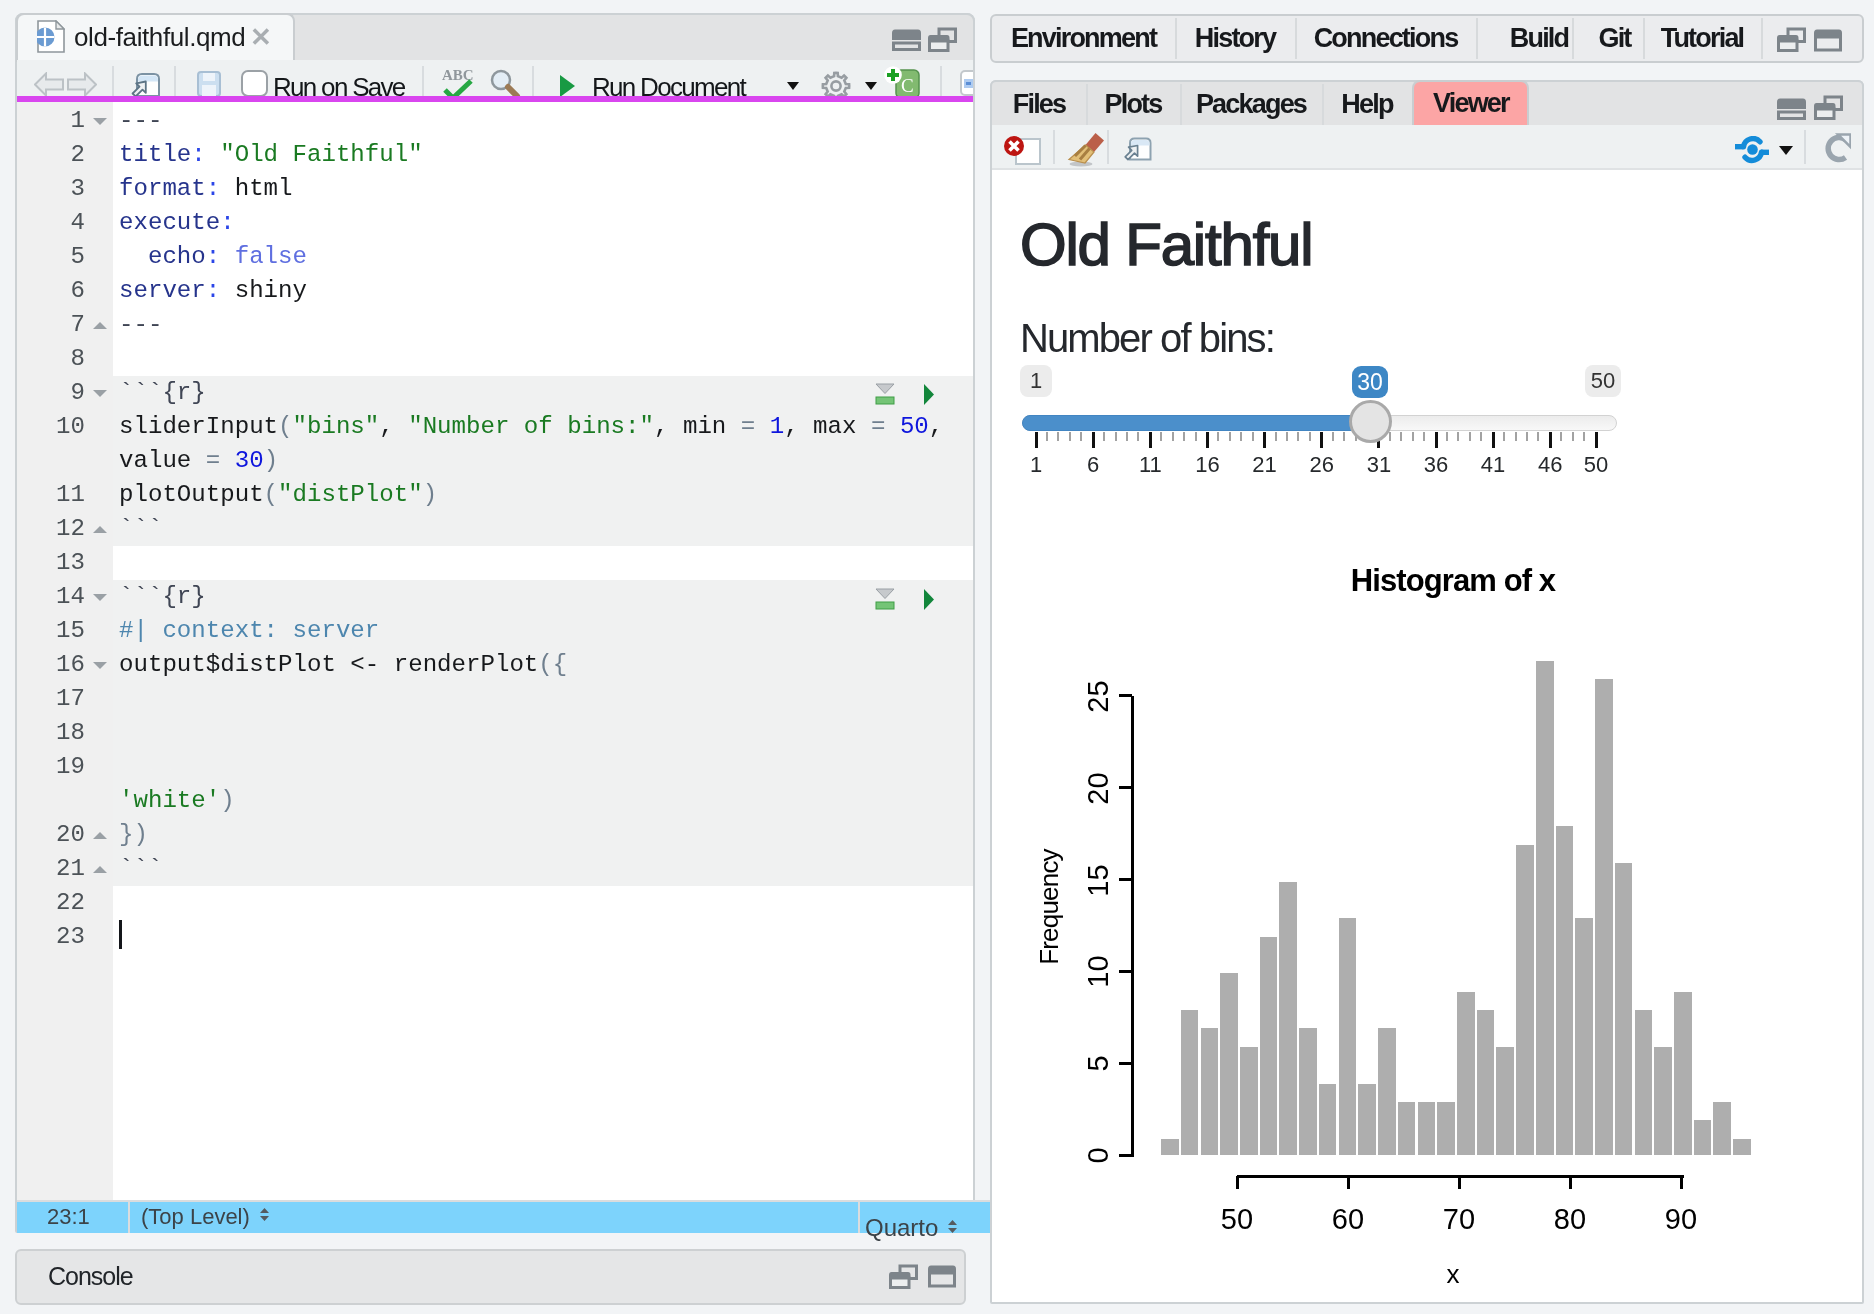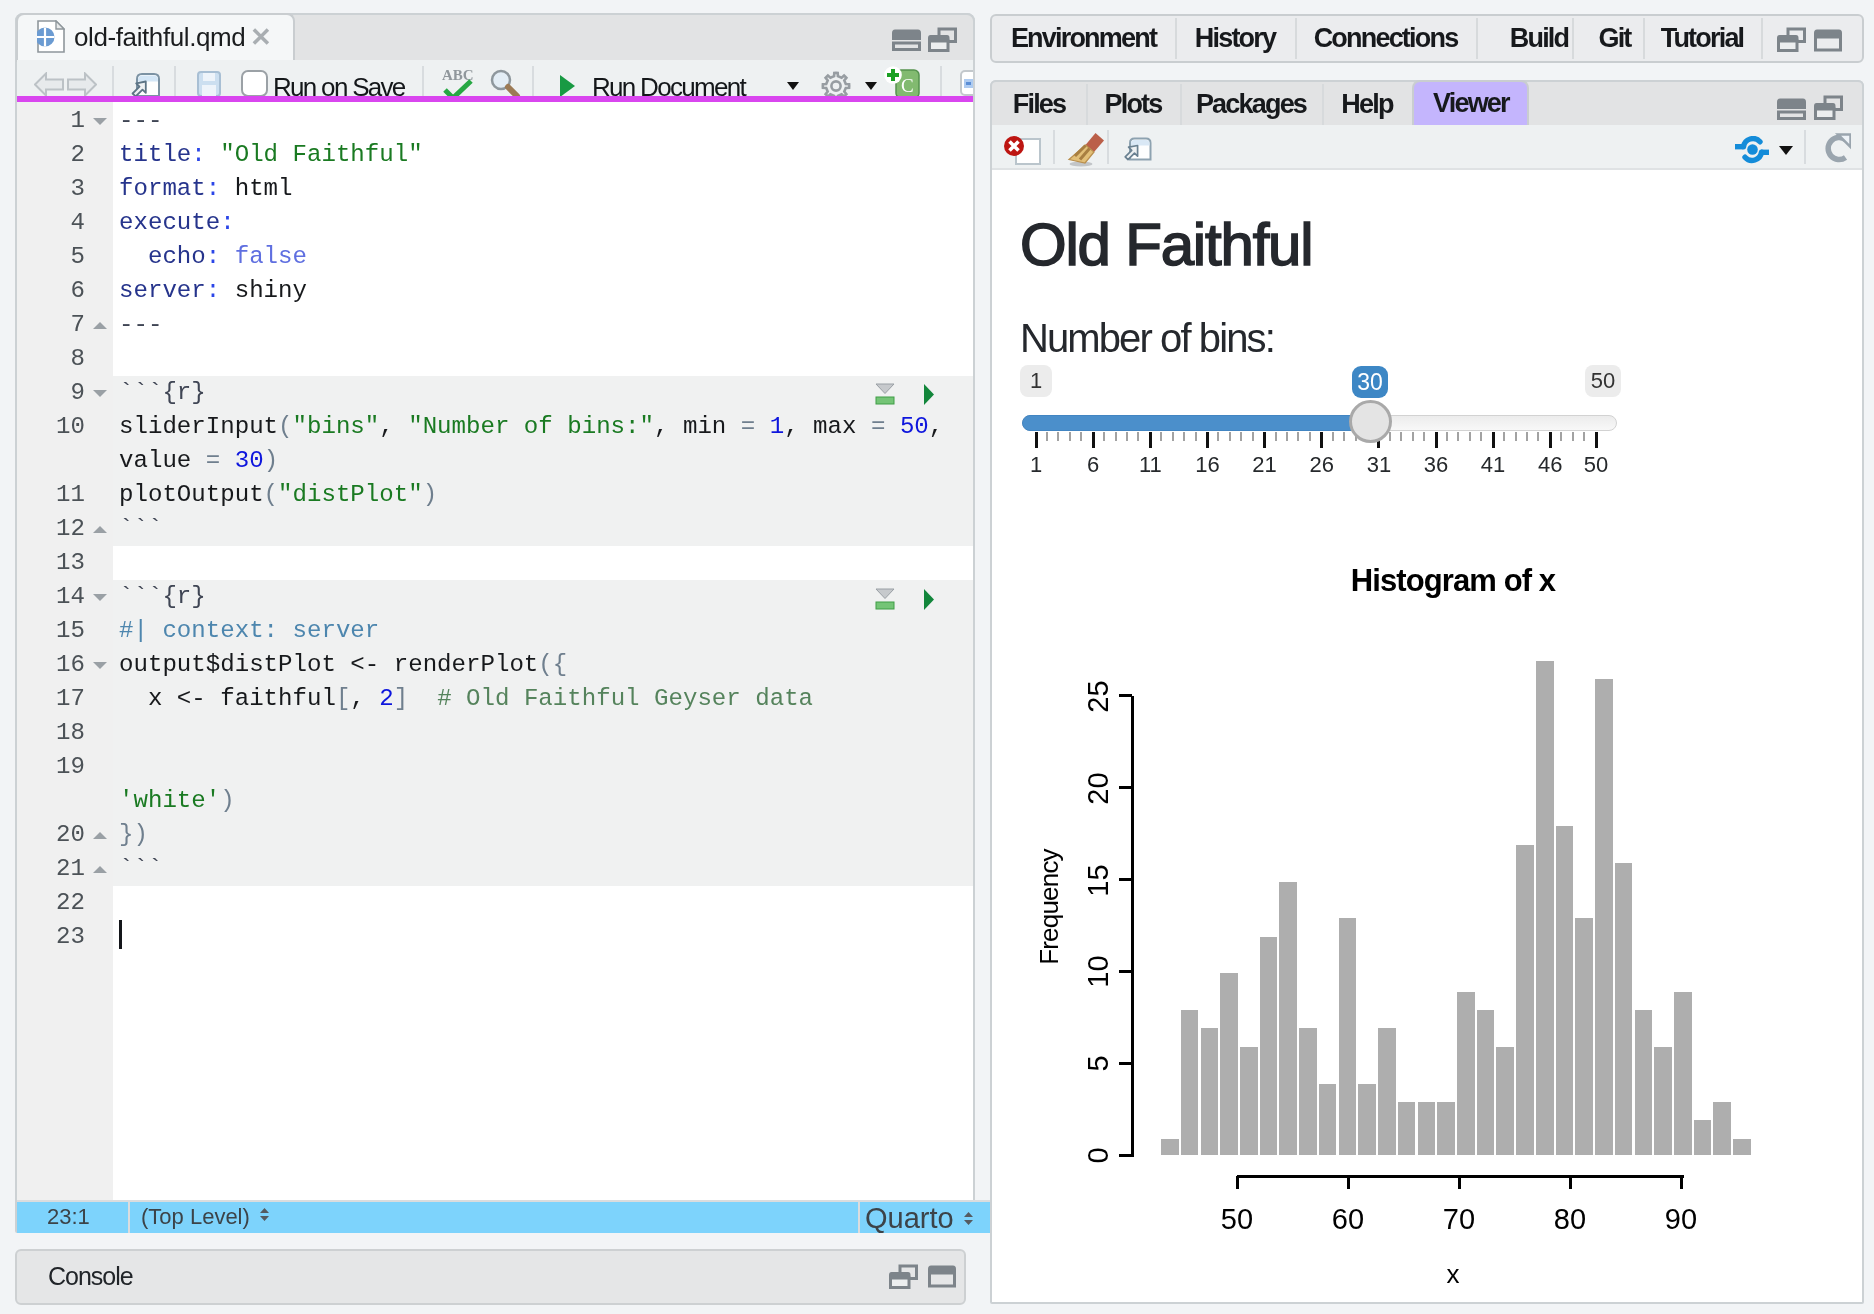--- a/index.html
+++ b/index.html
@@ -41,21 +41,21 @@
 #console { left:15px; top:1249px; width:951px; height:56px; background:#e5e6e7; border:2px solid #cdd0d2; border-radius:6px; }
 #console .title { position:absolute; left:31px; top:11px; font-size:25px; letter-spacing:-1px; color:#212529; }
 
 #rtop { left:990px; top:14px; width:874px; height:49px; background:#ebecee; border:2px solid #c9cdd0; border-radius:6px; }
 .rtab { position:absolute; top:0; height:45px; font-size:27px; letter-spacing:-1.8px; font-weight:bold; color:#17191c; text-align:center; line-height:45px; }
 .rtabsep { position:absolute; top:2px; height:41px; width:2px; background:#d7dadc; }
 #rpane { left:990px; top:80px; width:874px; height:1224px; background:#fff; border:2px solid #ccd1d4; border-radius:6px 6px 2px 2px; }
 #rtabstrip { left:990px; top:80px; width:874px; height:45px; background:#e2e3e4; border:2px solid #ccd1d4; border-bottom:none; border-radius:6px 6px 0 0; }
 #rtoolbar { left:992px; top:125px; width:870px; height:45px; background:#eef1f2; border-bottom:2px solid #dfe2e4; }
 
-#viewertab { left:1412px; top:80px; width:117px; height:47px; background:#c4b5fd; border:2px solid #c9cdd0; border-bottom:none; border-radius:8px 8px 0 0; }
+#viewertab { left:1412px; top:80px; width:117px; height:47px; background:#fca5a5; border:2px solid #c9cdd0; border-bottom:none; border-radius:8px 8px 0 0; }
 
 #vcontent { left:992px; top:170px; width:870px; height:1132px; background:#fff; }
 h1.title { position:absolute; left:1020px; top:215px; font-size:60px; line-height:60px; font-weight:normal; -webkit-text-stroke:1.6px #25282d; color:#25282d; letter-spacing:-1.2px; }
 #binslabel { position:absolute; left:1020px; top:318px; font-size:40px; line-height:40px; letter-spacing:-1.9px; color:#25282d; }
 
 .irs-min,.irs-max { position:absolute; top:365px; height:32px; background:#ececec; border-radius:8px; font-size:22px; color:#333; text-align:center; line-height:32px; }
 .irs-single { position:absolute; top:366px; height:32px; background:#3d87c5; border-radius:9px; font-size:23px; color:#fff; text-align:center; line-height:32px; }
 .irs-line { position:absolute; left:1022px; top:415px; width:595px; height:16px; background:linear-gradient(#ececec,#f8f8f8); border:1px solid #d2d2d2; border-radius:8px; }
 .irs-bar { position:absolute; left:1022px; top:415px; width:348px; height:16px; background:#4b8fcb; border:1px solid #4285c2; border-radius:8px 0 0 8px; }
 .irs-handle { position:absolute; left:1349px; top:400px; width:43px; height:43px; border-radius:50%; background:#e4e4e4; border:3px solid #a9a9a9; }
@@ -231,21 +231,20 @@
   <div class="lnum" style="top:512px">15</div>
   <div class="crow" style="top:512px"><i class="y">#| context: server</i></div>
   <div class="lnum" style="top:546px">16</div>
   <div class="fold" style="top:546px">
       <svg width="16" height="10">
         <path d="M1 2 L15 2 L8 9 Z" fill="#9aa0a5"></path>
       </svg>
     </div>
   <div class="crow" style="top:546px">output$distPlot &lt;- renderPlot<i class="p">({</i></div>
   <div class="lnum" style="top:580px">17</div>
-  <div class="crow" style="top:580px">  x &lt;- faithful<i class="p">[</i>, <i class="n">2</i><i class="p">]</i>  <i class="c"># Old Faithful Geyser data</i></div>
   <div class="lnum" style="top:614px">18</div>
   <div class="lnum" style="top:648px">19</div>
   <div class="crow" style="top:682px"><i class="s">'white'</i><i class="p">)</i></div>
   <div class="lnum" style="top:716px">20</div>
   <div class="fold" style="top:716px">
       <svg width="16" height="10">
         <path d="M1 9 L15 9 L8 2 Z" fill="#9aa0a5"></path>
       </svg>
     </div>
   <div class="crow" style="top:716px"><i class="p">})</i></div>
@@ -261,21 +260,21 @@
   <div class="crow" style="top:818px"><span style="display:inline-block;width:3px;height:29px;background:#14161a;vertical-align:-5px"></span></div>
 
 </div>
 <div class="abs" id="statusbar">
   <div class="sbitem" style="left:30px">23:1</div>
   <div style="position:absolute; left:111px; top:0; width:2px; height:31px; background:#dadcde"></div>
   <div class="sbitem" style="left:124px">(Top Level)<svg class="updn" width="13" height="17">
         <path d="M2 7 L6.5 2 L11 7 Z M2 10 L6.5 15 L11 10 Z" fill="#555b60"></path>
       </svg></div>
   <div style="position:absolute; left:841px; top:0; width:2px; height:31px; background:#dadcde"></div>
-  <div class="sbitem" style="left:848px; font-size:29px; top:0px">Quarto<svg class="updn" width="13" height="17">
+  <div class="sbitem" style="left:848px; font-size:24px; top:12px">Quarto<svg class="updn" width="13" height="17">
         <path d="M2 7 L6.5 2 L11 7 Z M2 10 L6.5 15 L11 10 Z" fill="#555b60"></path>
       </svg></div>
 </div>
 <div class="abs" id="console">
   <div class="title">Console</div>
   <svg class="abs" style="left:872px; top:13px" width="29" height="25">
       <rect x="11" y="2" width="16.5" height="12.5" fill="none" stroke="#7d848a" stroke-width="3"></rect>
       <path d="M2.5 8 H19 Q21.5 8 21.5 11 V14 H0 V11 Q0 8 2.5 8 Z" fill="#7d848a"></path>
       <rect x="1.5" y="14" width="18.5" height="9.5" fill="#eceeef" stroke="#7d848a" stroke-width="3"></rect>
     </svg>

